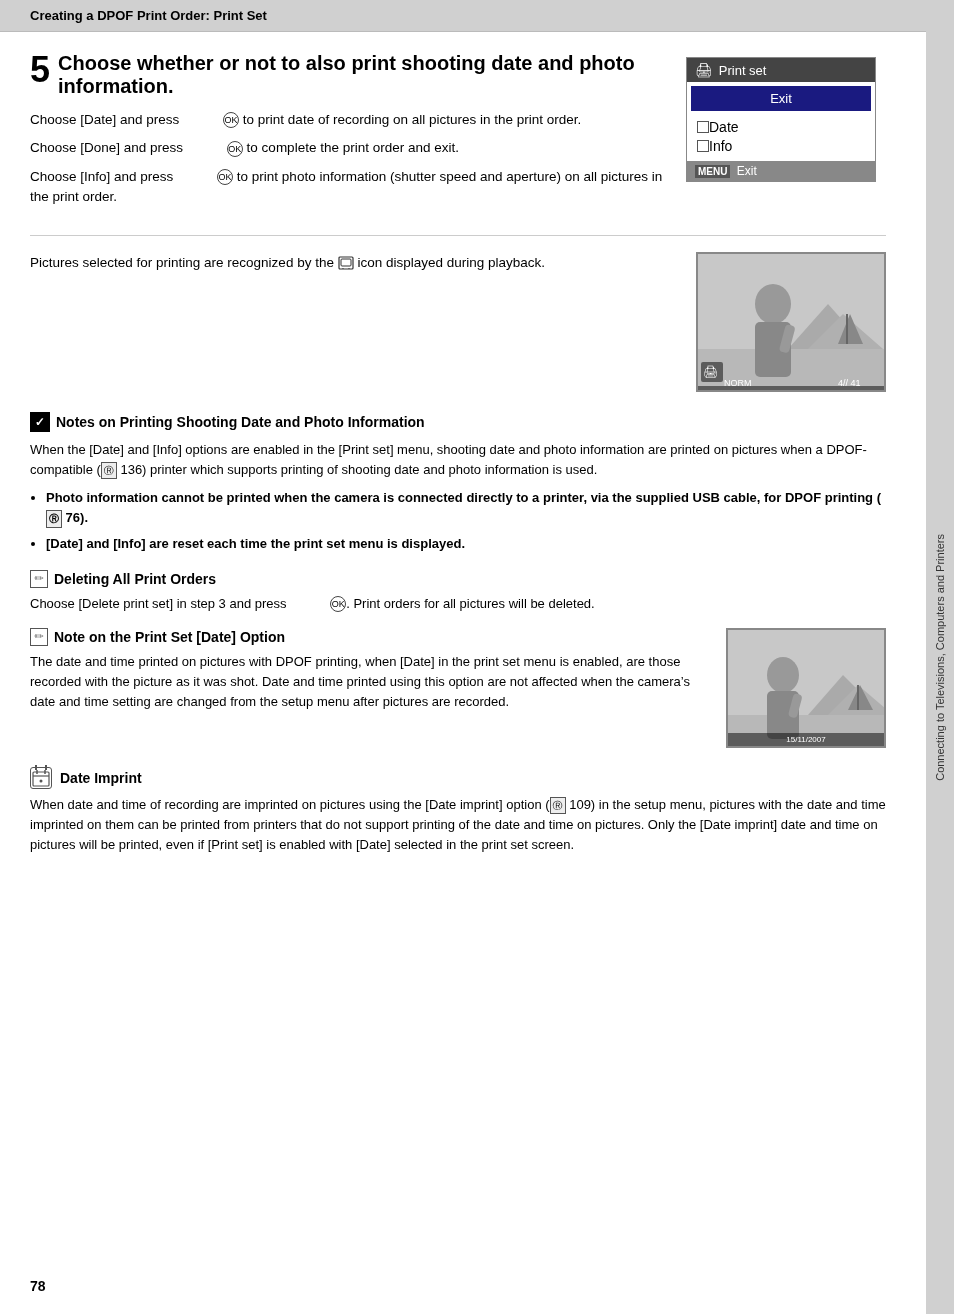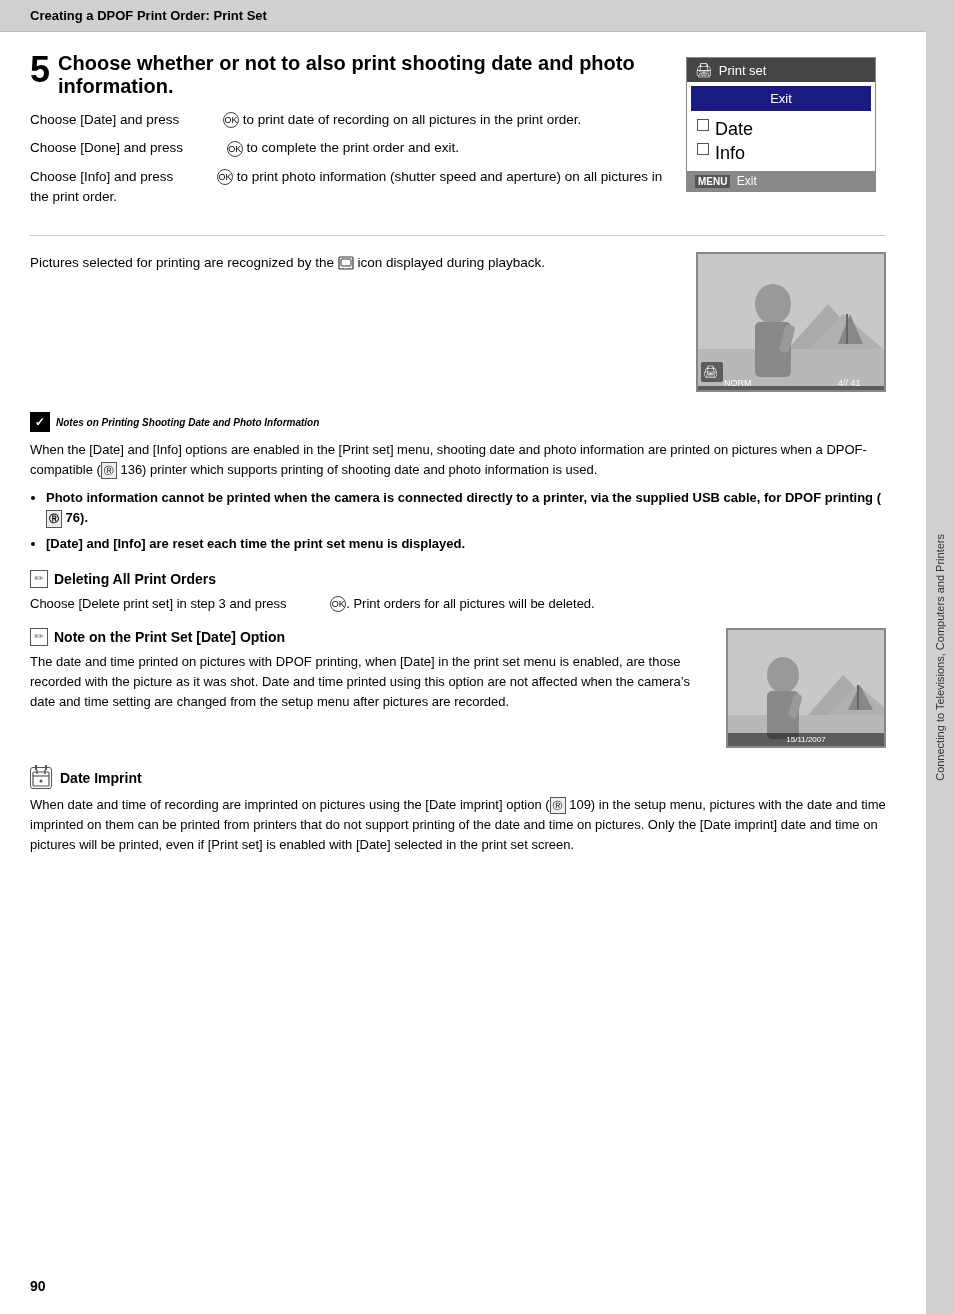--- a/index.html
+++ b/index.html
@@ -106,23 +106,23 @@
       text-align: center;
       padding: 5px;
       margin: 4px 4px;
       font-size: 13px;
     }
     .print-set-items {
       padding: 4px 10px 4px 10px;
     }
     .print-set-item {
       display: flex;
-      gap: 6px;
+      align-items: center;
       margin-bottom: 3px;
-      font-size: 18px;
+      font-size: 14px;
     }
     .checkbox-empty {
       width: 12px;
       height: 12px;
       border: 1px solid #555;
       display: inline-block;
       flex-shrink: 0;
     }
     .print-set-footer {
       background: #888;
@@ -212,23 +212,22 @@
       background: #000;
       color: #fff;
       display: flex;
       align-items: center;
       justify-content: center;
       font-size: 12px;
       font-weight: bold;
       flex-shrink: 0;
     }
     .notes-title {
-      font-size: 10px;
-      font-weight: bold;
-      font-style: italic;
+      font-size: 14px;
+      font-weight: bold;
     }
     .notes-body {
       font-size: 13px;
       line-height: 1.55;
       margin-bottom: 8px;
     }
     .notes-bullets {
       padding-left: 16px;
       font-weight: bold;
     }
@@ -576,13 +575,13 @@
       </div>
       <span class="date-imprint-title">Date Imprint</span>
     </div>
     <p class="date-imprint-body">
       When date and time of recording are imprinted on pictures using the [Date imprint] option (<span class="ref-icon">Ⓡ</span> 109) in the setup menu, pictures with the date and time imprinted on them can be printed from printers that do not support printing of the date and time on pictures. Only the [Date imprint] date and time on pictures will be printed, even if [Print set] is enabled with [Date] selected in the print set screen.
     </p>
   </div>
 
 </div>
 
-<div class="page-number">90</div>
+<div class="page-number">78</div>
 
 </body></html>

